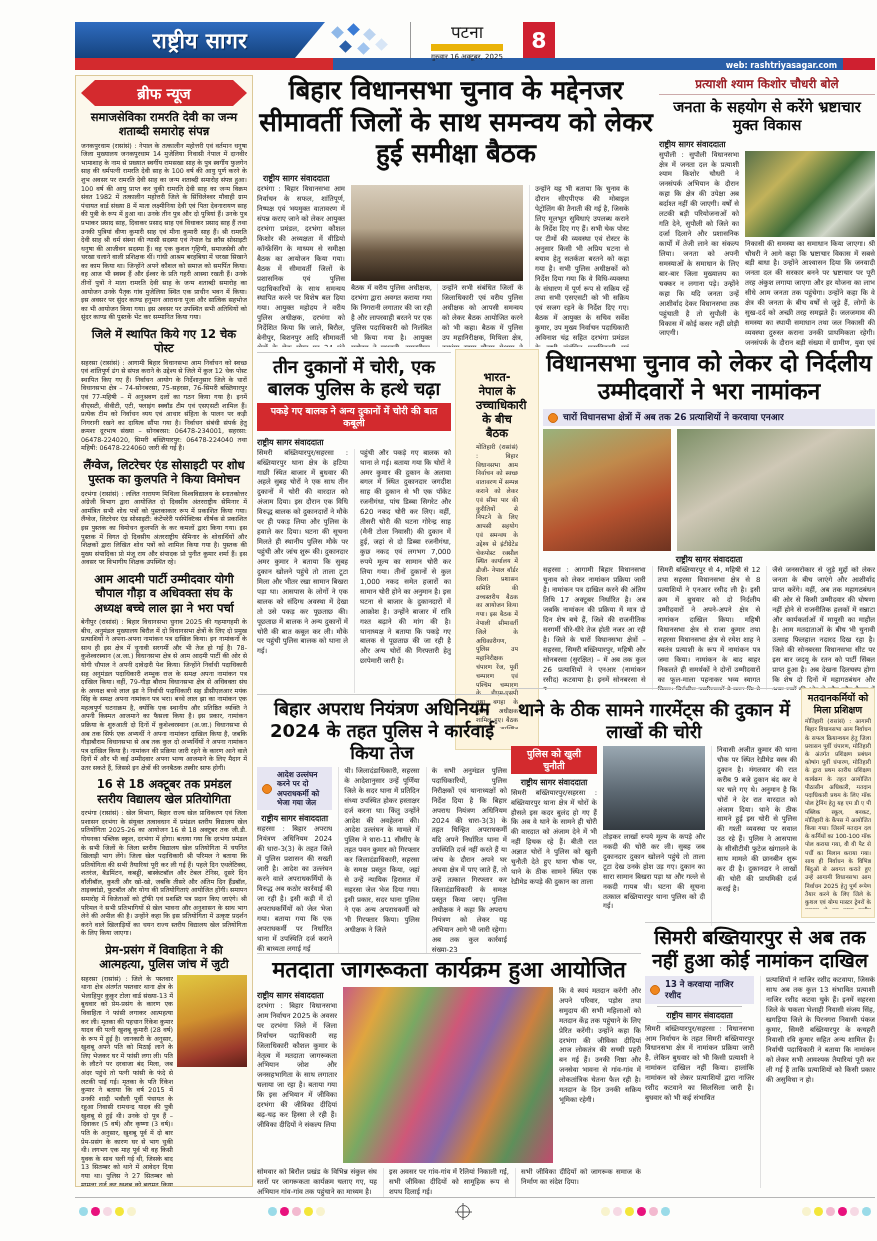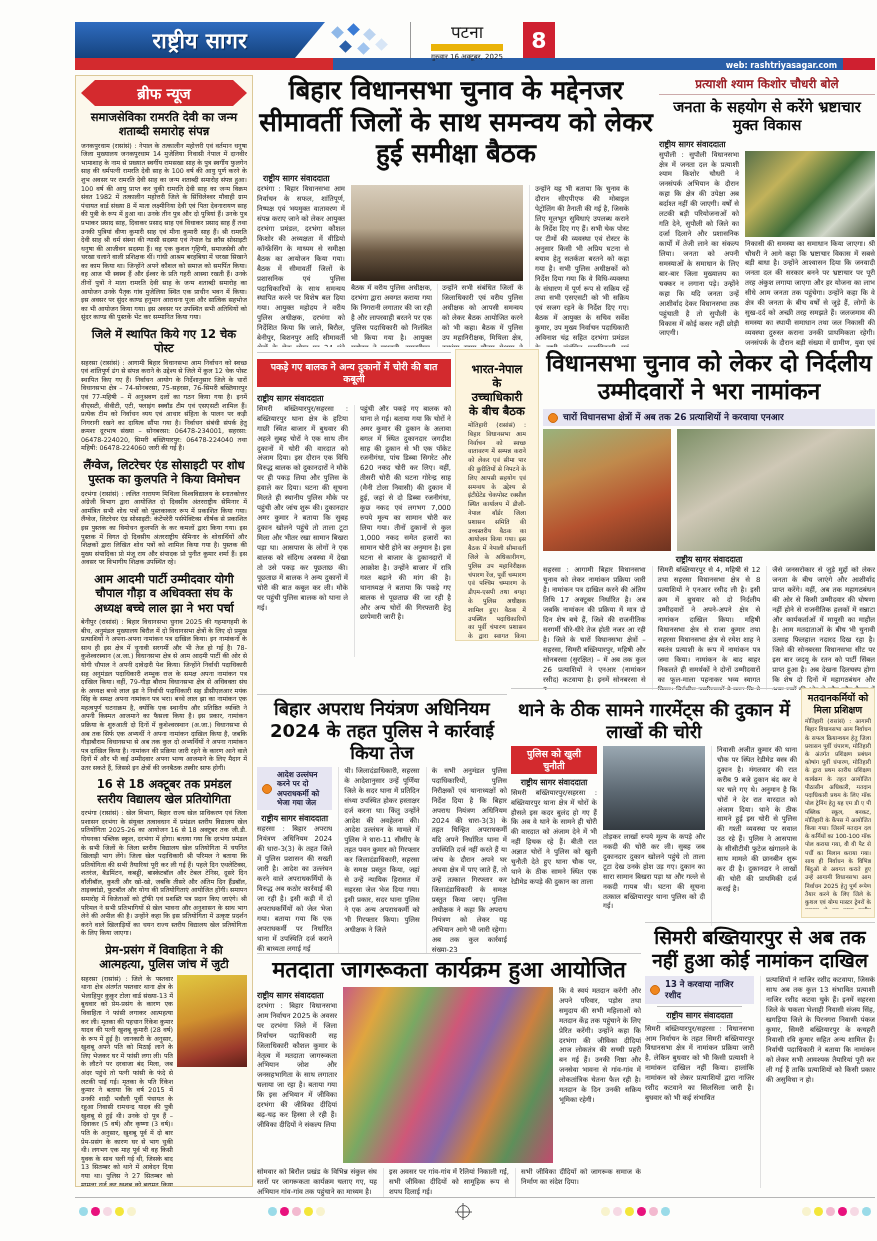--- a/index.html
+++ b/index.html
@@ -163,29 +163,30 @@
       <div style="display:flex;gap:6px;height:202px;">
         <div class="bt" style="width:80px;">सुपौली : सुपौली विधानसभा क्षेत्र में जनता दल के प्रत्याशी श्याम किशोर चौधरी ने जनसंपर्क अभियान के दौरान कहा कि क्षेत्र की उपेक्षा अब बर्दाश्त नहीं की जाएगी। वर्षों से लटकी बड़ी परियोजनाओं को गति देने, सुपौली को जिले का दर्जा दिलाने और प्रशासनिक कार्यों में तेजी लाने का संकल्प लिया। जनता को अपनी समस्याओं के समाधान के लिए बार-बार जिला मुख्यालय का चक्कर न लगाना पड़े। उन्होंने कहा कि यदि जनता उन्हें आशीर्वाद देकर विधानसभा तक पहुंचाती है तो सुपौली के विकास में कोई कसर नहीं छोड़ी जाएगी।</div>
         <div style="flex:1;display:flex;flex-direction:column;gap:3px;overflow:hidden;">
           <div class="photo ph-leaders" style="width:100%;height:86px;"></div>
           <div class="bt" style="flex:1;">निकासी की समस्या का समाधान किया जाएगा। श्री चौधरी ने आगे कहा कि भ्रष्टाचार विकास में सबसे बड़ी बाधा है। उन्होंने आश्वासन दिया कि जनवादी जनता दल की सरकार बनने पर भ्रष्टाचार पर पूरी तरह अंकुश लगाया जाएगा और हर योजना का लाभ सीधे आम जनता तक पहुंचेगा। उन्होंने कहा कि वे क्षेत्र की जनता के बीच वर्षों से जुड़े हैं, लोगों के सुख-दर्द को अच्छी तरह समझते हैं। जलजमाव की समस्या का स्थायी समाधान तथा जल निकासी की व्यवस्था दुरुस्त कराना उनकी प्राथमिकता रहेगी। जनसंपर्क के दौरान बड़ी संख्या में ग्रामीण, युवा एवं महिलाएं उपस्थित रहे और उन्हें अपना समर्थन देने का भरोसा दिलाया।</div>
         </div>
       </div>
     </div>
 
     <div class="blk rule-t" style="left:182px;top:277px;width:194px;height:337px;padding-top:3px;">
+      <div class="hl" style="font-size:18px;">तीन दुकानों में चोरी, एक बालक पुलिस के हत्थे चढ़ा</div>
       <div class="subhead-red" style="margin:3px 0;">पकड़े गए बालक ने अन्य दुकानों में चोरी की बात कबूली</div>
       <div class="byline" style="text-align:left;">राष्ट्रीय सागर संवाददाता</div>
       <div class="cols" style="height:252px;">
         <div class="bt">सिमरी बख्तियारपुर/सहरसा : बख्तियारपुर थाना क्षेत्र के हटिया गाछी स्थित बाजार में बुधवार की अहले सुबह चोरों ने एक साथ तीन दुकानों में चोरी की वारदात को अंजाम दिया। इस दौरान एक विधि विरुद्ध बालक को दुकानदारों ने मौके पर ही पकड़ लिया और पुलिस के हवाले कर दिया। घटना की सूचना मिलते ही स्थानीय पुलिस मौके पर पहुंची और जांच शुरू की। दुकानदार अमर कुमार ने बताया कि सुबह दुकान खोलने पहुंचे तो ताला टूटा मिला और भीतर रखा सामान बिखरा पड़ा था। आसपास के लोगों ने एक बालक को संदिग्ध अवस्था में देखा तो उसे पकड़ कर पूछताछ की। पूछताछ में बालक ने अन्य दुकानों में चोरी की बात कबूल कर ली। मौके पर पहुंची पुलिस बालक को थाना ले गई।</div>
         <div class="bt">पहुंची और पकड़े गए बालक को थाना ले गई। बताया गया कि चोरों ने अमर कुमार की दुकान के अलावा बगल में स्थित दुकानदार जगदीश साह की दुकान से भी एक पॉकेट रजनीगंधा, पांच डिब्बा सिगरेट और 620 नकद चोरी कर लिए। वहीं, तीसरी चोरी की घटना गोरेन्द्र साह (मैनी टोला निवासी) की दुकान में हुई, जहां से दो डिब्बा रजनीगंधा, कुछ नकद एवं लगभग 7,000 रुपये मूल्य का सामान चोरी कर लिया गया। तीनों दुकानों से कुल 1,000 नकद समेत हजारों का सामान चोरी होने का अनुमान है। इस घटना से बाजार के दुकानदारों में आक्रोश है। उन्होंने बाजार में रात्रि गश्त बढ़ाने की मांग की है। थानाध्यक्ष ने बताया कि पकड़े गए बालक से पूछताछ की जा रही है और अन्य चोरों की गिरफ्तारी हेतु छापेमारी जारी है।</div>
       </div>
     </div>
 
-    <div class="blk cream" style="left:380px;top:274px;width:84px;height:292px;box-sizing:border-box;padding:12px;">
+    <div class="blk cream" style="left:380px;top:274px;width:84px;height:401px;box-sizing:border-box;padding:20px;">
       <div class="hl" style="font-size:11.5px;">भारत-नेपाल के उच्चाधिकारी के बीच बैठक</div>
       <div class="bt" style="font-size:6.2px;margin-top:3px;height:286px;">मोतिहारी (रासांसं) : बिहार विधानसभा आम निर्वाचन को स्वच्छ वातावरण में सम्पन्न कराने को लेकर एवं सीमा पार की कुरीतियों से निपटने के लिए आपसी सहयोग एवं समन्वय के उद्देश्य से इंटीग्रेटेड चेकपोस्ट रक्सौल स्थित कार्यालय में डीजी- नेपाल बॉर्डर जिला प्रशासन समिति की उच्चस्तरीय बैठक का आयोजन किया गया। इस बैठक में नेपाली सीमावर्ती जिले के अधिकारीगण, पुलिस उप महानिरीक्षक चंपारण रेंज, पूर्वी चम्पारण एवं पश्चिम चम्पारण के डीएम-एसपी तथा बगहा के पुलिस अधीक्षक शामिल हुए। बैठक में उपस्थित पदाधिकारियों का पूर्वी चंपारण प्रशासन के द्वारा स्वागत किया गया। बैठक के दौरान मुख्य रूप से बिहार विधानसभा आम निर्वाचन 2025 को स्वच्छ, निष्पक्ष एवं शांतिपूर्ण लोक में संपन्न कराने हेतु सीमा क्षेत्र में अवैध शराब, मादक पदार्थ, नकली नोट, मानव तस्करी एवं अवैध हथियारों की आवाजाही को प्रतिबंधित करने पर दोनों तरफ से सहमति जताई गई।</div>
     </div>
 
     <div class="blk" style="left:468px;top:274px;width:332px;height:341px;">
       <div class="hl" style="font-size:23px;">विधानसभा चुनाव को लेकर दो निर्दलीय उम्मीदवारों ने भरा नामांकन</div>
       <div class="subhead-lav" style="margin:4px 0 3px;">
         <span class="obullet"></span>
         <span>चारों विधानसभा क्षेत्रों में अब तक 26 प्रत्याशियों ने करवाया एनआर</span>
       </div>

